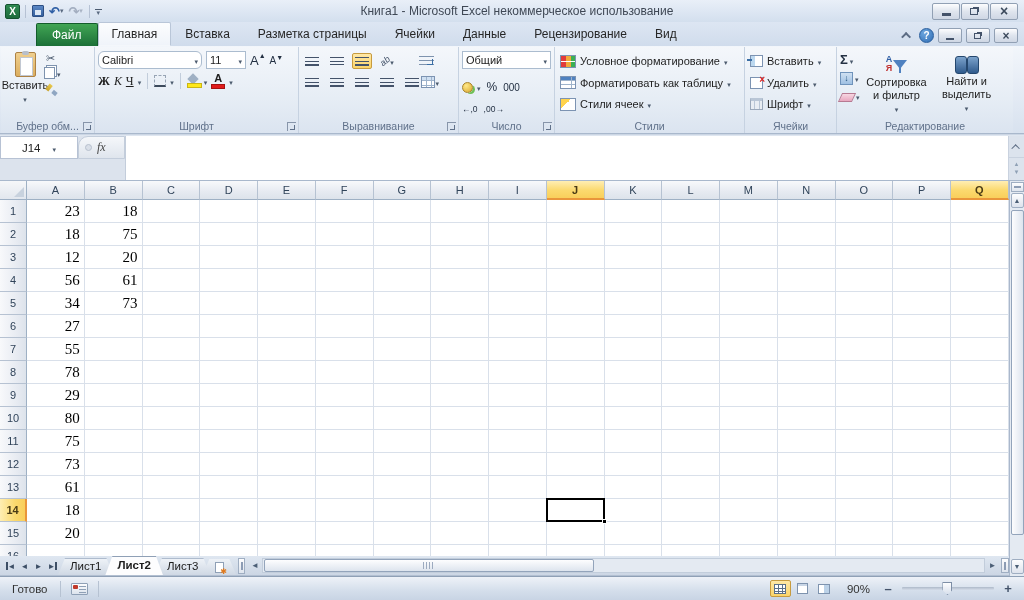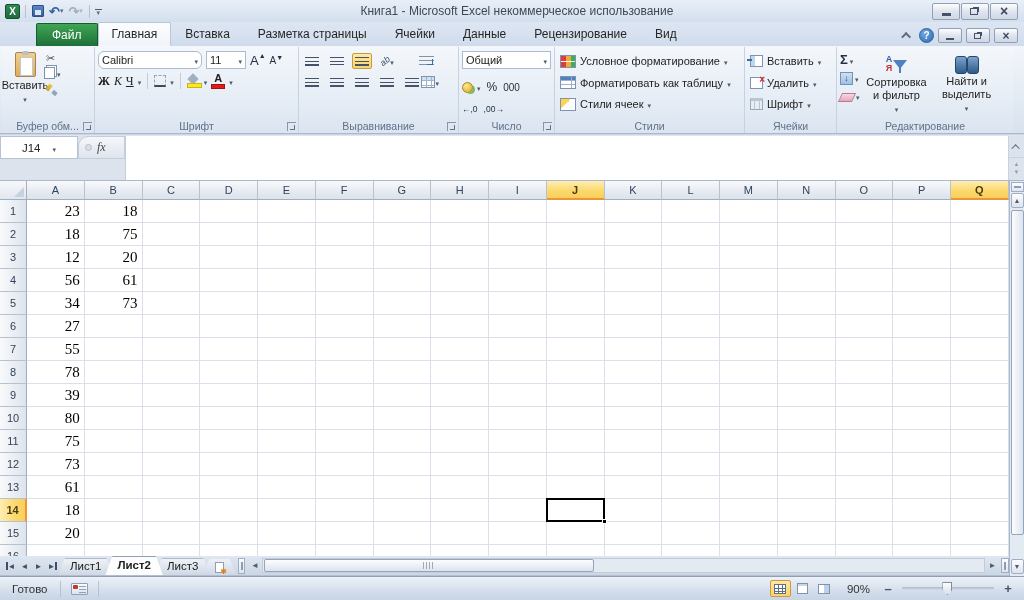--- a/index.html
+++ b/index.html
@@ -749,21 +749,21 @@
         <div class="cell"></div>
         <div class="cell"></div>
         <div class="cell"></div>
         <div class="cell"></div>
         <div class="cell"></div>
         <div class="cell"></div>
         <div class="cell"></div>
       </div>
       <div class="grow">
         <span class="rowhdr">9</span>
-        <div class="cell">39</div>
+        <div class="cell">29</div>
         <div class="cell"></div>
         <div class="cell"></div>
         <div class="cell"></div>
         <div class="cell"></div>
         <div class="cell"></div>
         <div class="cell"></div>
         <div class="cell"></div>
         <div class="cell"></div>
         <div class="cell"></div>
         <div class="cell"></div>

